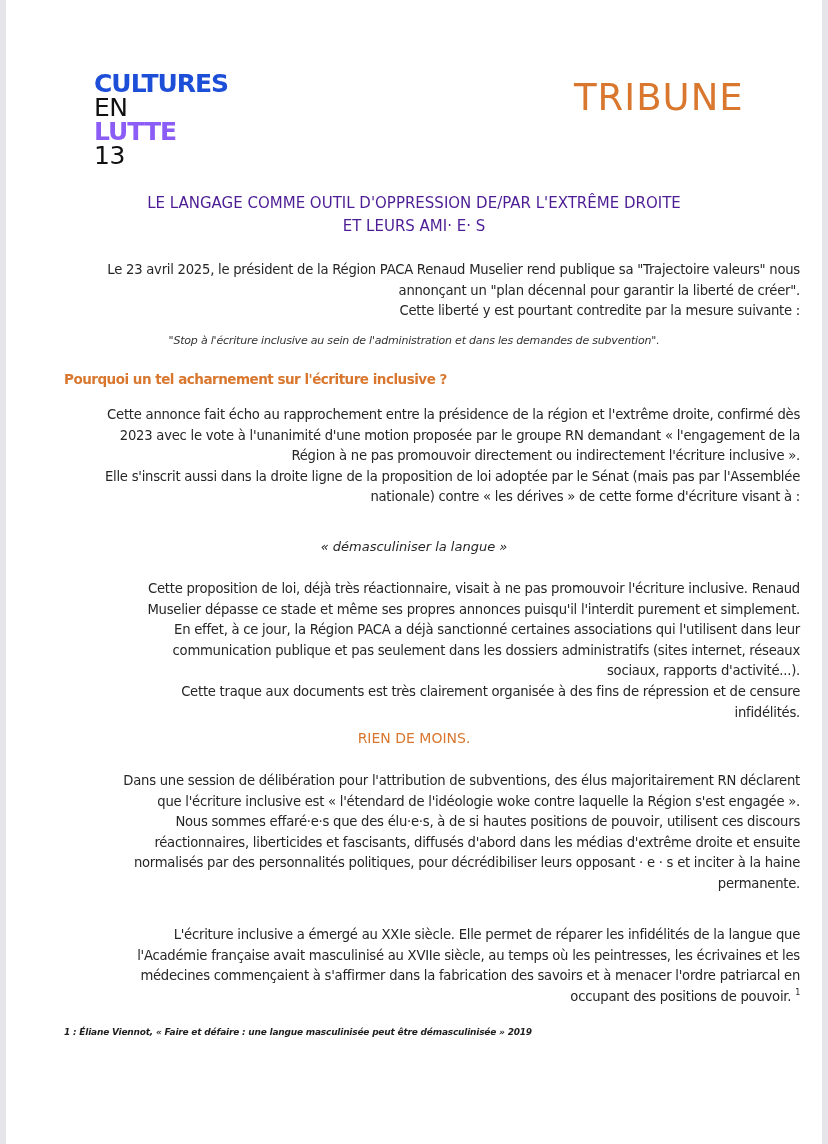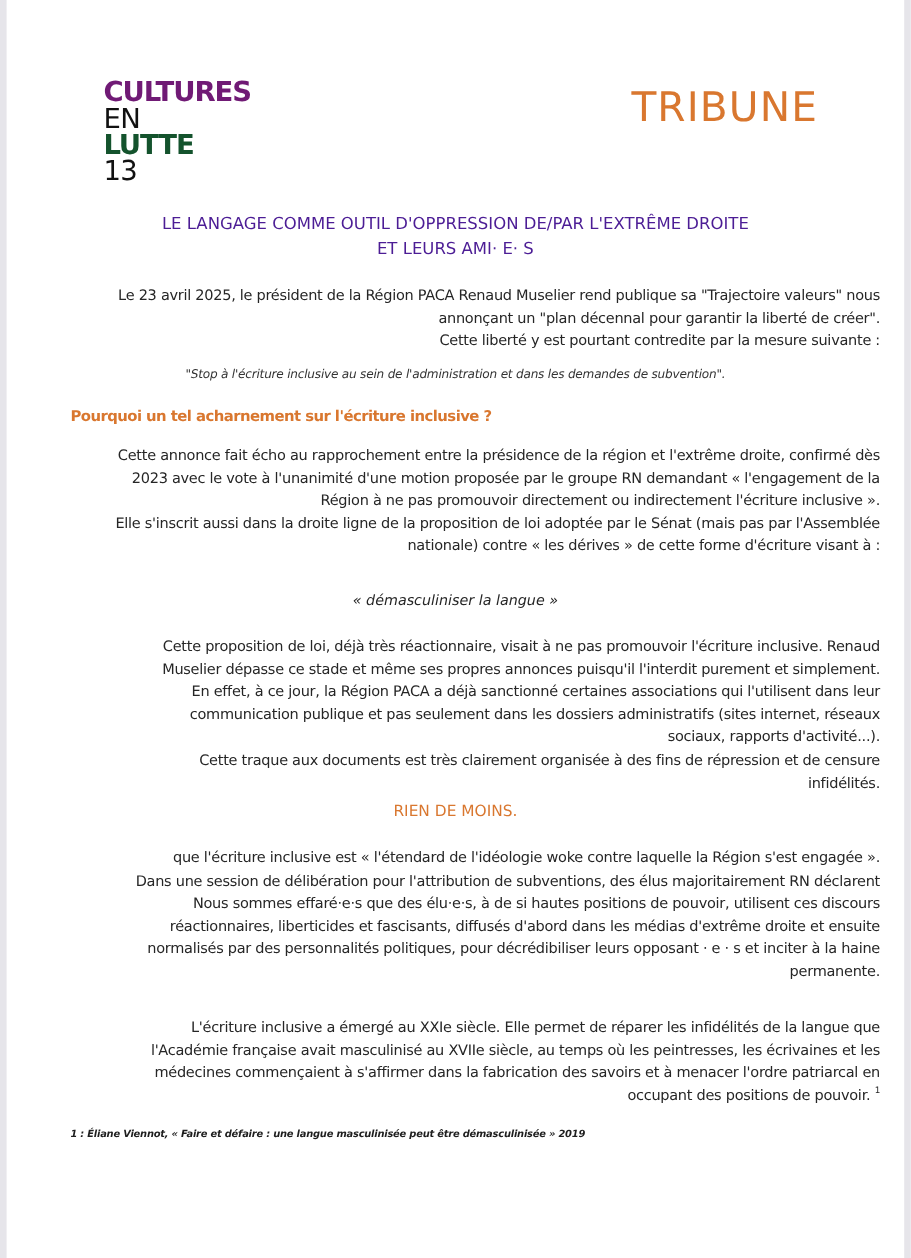--- a/index.html
+++ b/index.html
@@ -18,23 +18,23 @@
       background: #ffffff;
     }
     .logo {
       position: absolute;
       left: 88px; top: 72px;
       font-family: "DejaVu Sans", sans-serif;
       line-height: 24px;
       font-size: 25px;
       letter-spacing: -0.5px;
     }
-    .logo .l1 { font-weight: 900; color: #701a75; font-size: 25px; display:block; letter-spacing: -1px; text-align: right; }
+    .logo .l1 { font-weight: 900; color: #1d4ed8; font-size: 25px; display:block; letter-spacing: -1px; text-align: right; }
     .logo .l2 { font-weight: 400; color: #111; display:block; }
-    .logo .l3 { font-weight: 900; color: #14532d; display:block; letter-spacing: -1px; }
+    .logo .l3 { font-weight: 900; color: #8b5cf6; display:block; letter-spacing: -1px; }
     .logo .l4 { font-weight: 400; color: #111; display:block; }
     .tribune {
       position: absolute;
       left: 568px; top: 76px;
       font-family: "DejaVu Sans", sans-serif;
       font-size: 37px;
       font-weight: 400;
       color: #d9772f;
       letter-spacing: 1px;
     }
@@ -152,22 +152,22 @@
     <span>En effet, à ce jour, la Région PACA a déjà sanctionné certaines associations qui l'utilisent dans leur</span>
     <span>communication publique et pas seulement dans les dossiers administratifs (sites internet, réseaux</span>
     <span>sociaux, rapports d'activité...).</span>
     <span>Cette traque aux documents est très clairement organisée à des fins de répression et de censure</span>
     <span>infidélités.</span>
   </div>
 
   <div class="emph">RIEN DE MOINS.</div>
 
   <div class="para" style="top:771px;">
+    <span>Dans une session de délibération pour l'attribution de subventions, des élus majoritairement RN déclarent</span>
     <span>que l'écriture inclusive est « l'étendard de l'idéologie woke contre laquelle la Région s'est engagée ».</span>
-    <span>Dans une session de délibération pour l'attribution de subventions, des élus majoritairement RN déclarent</span>
     <span>Nous sommes effaré·e·s que des élu·e·s, à de si hautes positions de pouvoir, utilisent ces discours</span>
     <span>réactionnaires, liberticides et fascisants, diffusés d'abord dans les médias d'extrême droite et ensuite</span>
     <span>normalisés par des personnalités politiques, pour décrédibiliser leurs opposant · e · s et inciter à la haine</span>
     <span>permanente.</span>
   </div>
 
   <div class="para" style="top:925px;">
     <span>L'écriture inclusive a émergé au XXIe siècle. Elle permet de réparer les infidélités de la langue que</span>
     <span>l'Académie française avait masculinisé au XVIIe siècle, au temps où les peintresses, les écrivaines et les</span>
     <span>médecines commençaient à s'affirmer dans la fabrication des savoirs et à menacer l'ordre patriarcal en</span>

